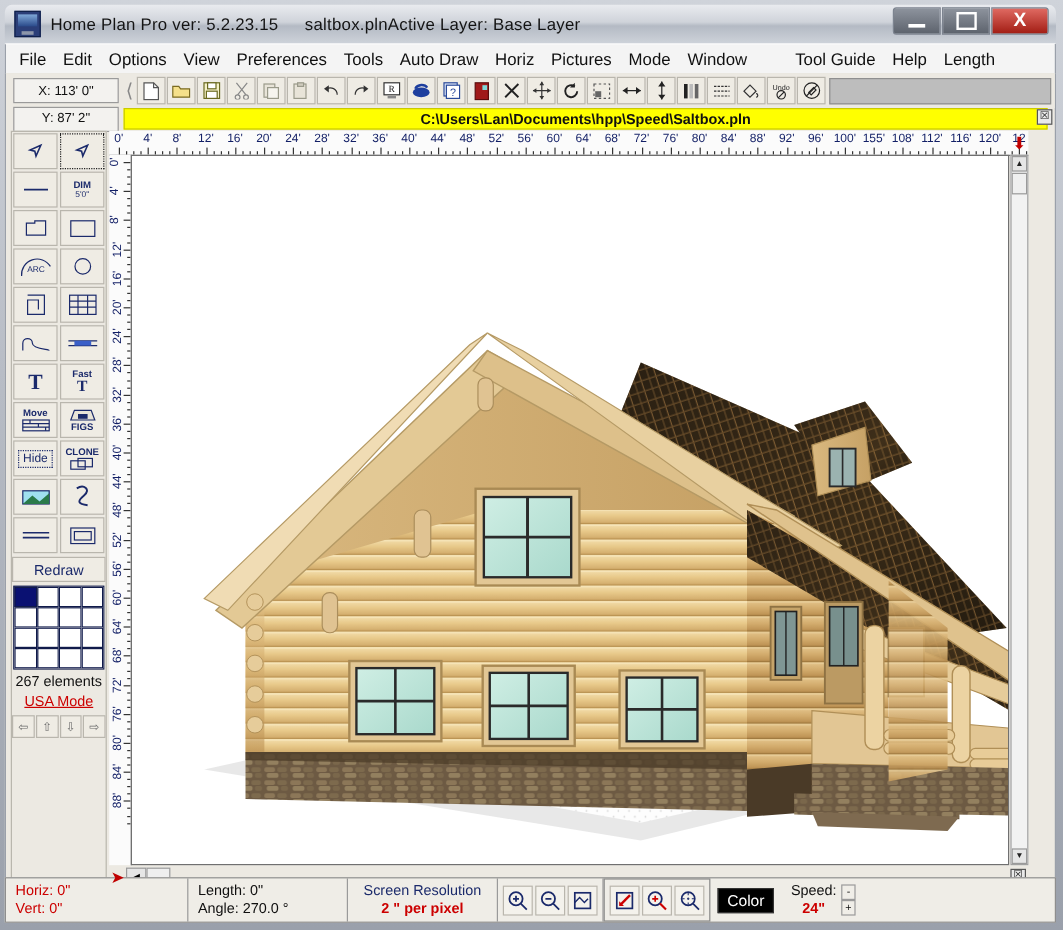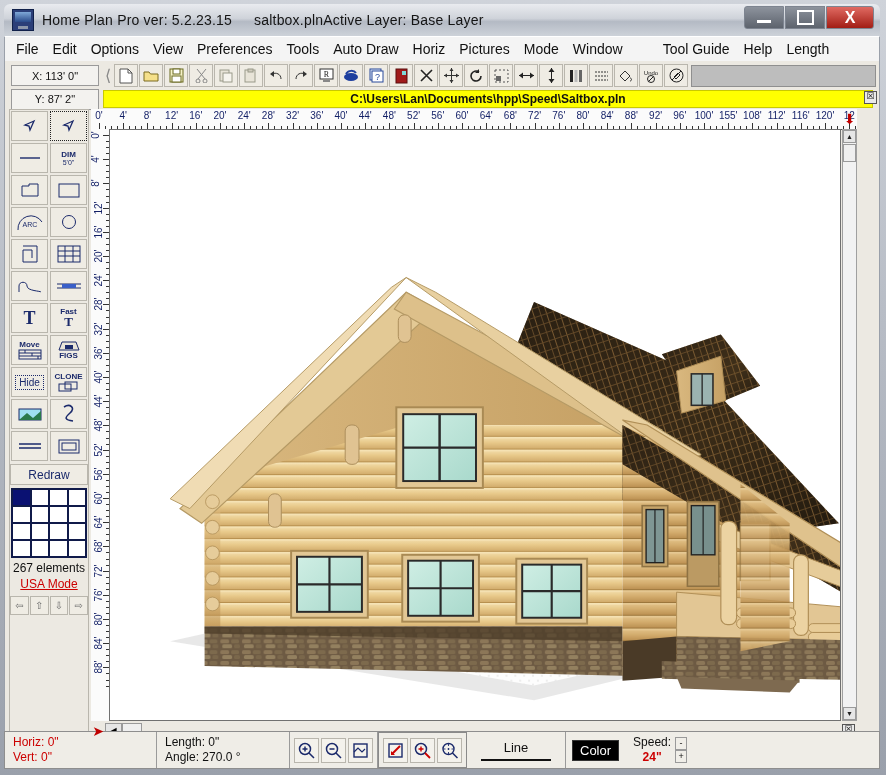--- a/index.html
+++ b/index.html
@@ -1163,20 +1163,24 @@
 
   <div class="statusbar">
     <div class="sb-cell" style="width:152px">
       <div class="sb-red">Horiz: 0"</div>
       <div class="sb-red">Vert:  0"</div>
     </div>
     <div class="sb-cell" style="width:133px">
       <div class="sb-dark">Length: 0"</div>
       <div class="sb-dark">Angle: 270.0 °</div>
     </div>
+    <div class="sb-cell" style="width:125px">
+      <div class="sb-blue">Screen Resolution</div>
+      <div class="sb-redbold">2 " per pixel</div>
+    </div>
 
     <div class="zgroup">
       <div class="zicon">
         <svg width="17" height="17" viewBox="0 0 17 17">
             <circle cx="7" cy="7" r="5.5" fill="none" stroke="#1b2a6b" stroke-width="1.5"></circle>
             <path d="M11 11l5 5M4.5 7h5M7 4.5v5" stroke="#1b2a6b" stroke-width="1.5"></path>
           </svg>
       </div>
       <div class="zicon">
         <svg width="17" height="17" viewBox="0 0 17 17">
@@ -1209,24 +1213,20 @@
       </div>
       <div class="zicon">
         <svg width="18" height="17" viewBox="0 0 18 17">
             <circle cx="7.5" cy="7" r="5.5" fill="none" stroke="#1b2a6b" stroke-width="1.4"></circle>
             <path d="M11.5 11l5 5" stroke="#1b2a6b" stroke-width="1.5"></path>
             <path d="M7.5 2v10M2.5 7h10" stroke="#1b2a6b" stroke-width=".9" stroke-dasharray="2 2"></path>
           </svg>
       </div>
     </div>
 
-    <div class="lineCell">
-      <div class="lineLabel">Line</div>
-      <div class="lineSwatch"></div>
-    </div>
 
     <div class="sb-cell nb" style="padding:0">
       <div class="colorBtn">Color</div>
     </div>
 
 
     <div class="sb-cell nb" style="width:70px;flex-direction:row;align-items:center">
       <div>
         <div class="sb-dark">Speed:</div>
         <div class="sb-redbold">24"</div>

